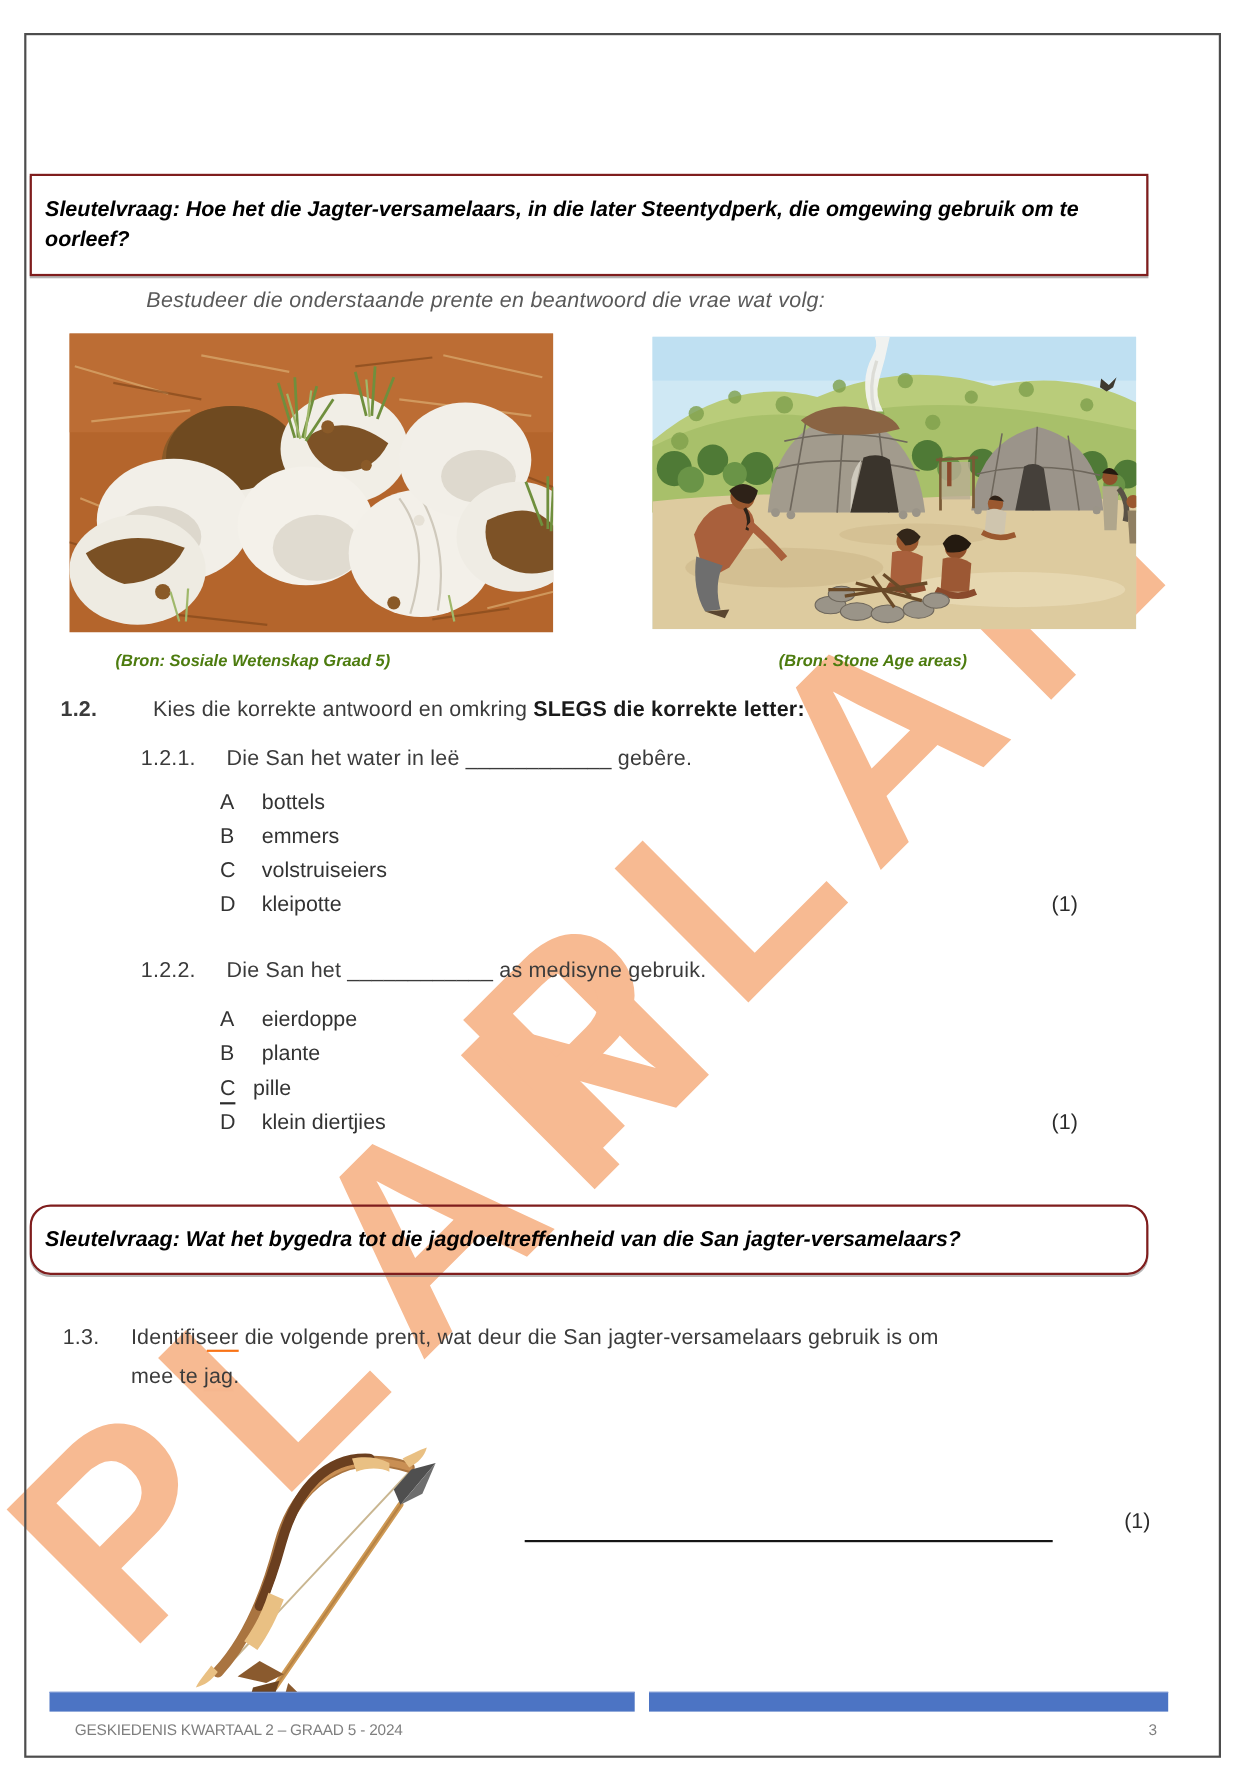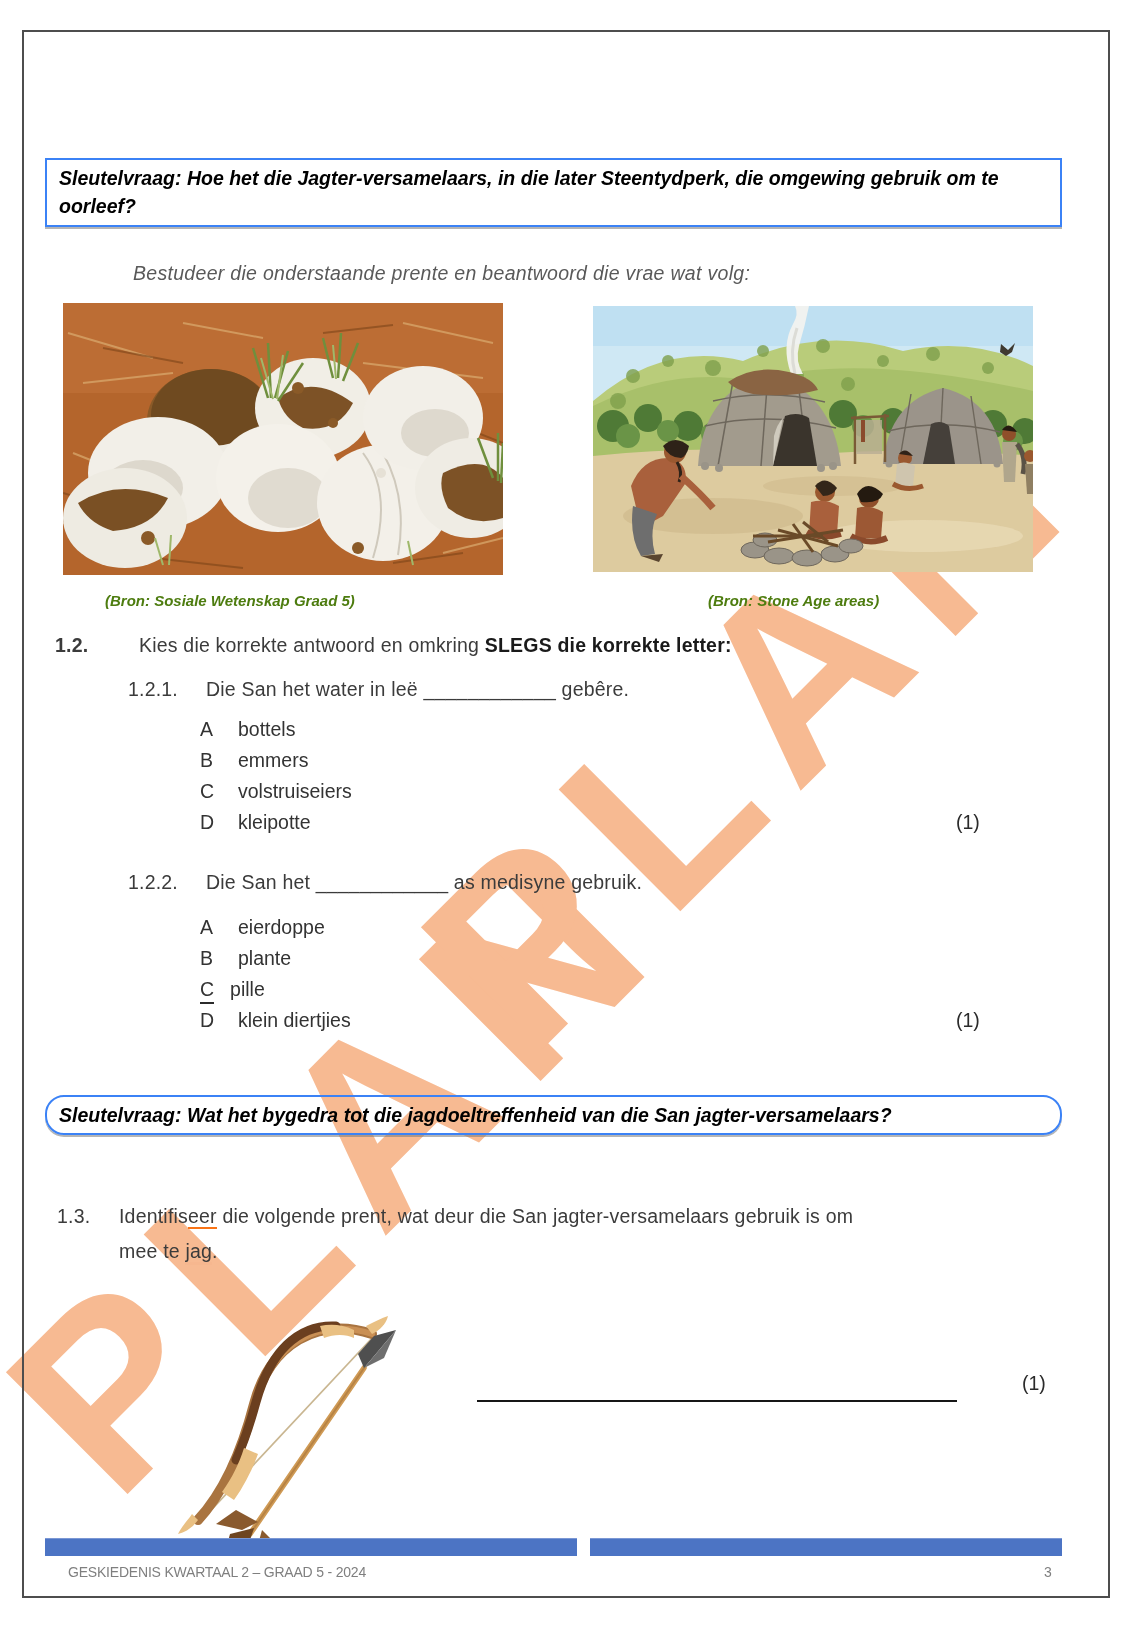--- a/index.html
+++ b/index.html
@@ -8,23 +8,23 @@
   .abs{position:absolute;}
   .z{z-index:1;}
   
   .frame{left:22px;top:30px;width:1084px;height:1564px;border:2px solid #4d4d4d;z-index:2;pointer-events:none;}
   
   .wm{z-index:0;font-weight:bold;font-size:250px;line-height:1;color:#f7ba92;
       letter-spacing:28px;white-space:nowrap;transform-origin:0 50%;user-select:none;}
   .wm1{left:55px;top:1320px;transform:rotate(-45deg);}
   .wm2{left:470px;top:875px;transform:rotate(-45deg);}
   
-  .keybox{left:45px;width:1017px;border:2px solid #3b82f6;box-shadow:0 2px 0 rgba(120,120,120,.55);
+  .keybox{left:27px;width:1017px;border:2px solid #7f1d1d;box-shadow:0 2px 0 rgba(120,120,120,.55);
           background:transparent;font-weight:bold;font-style:italic;font-size:19.5px;line-height:1.45;
-          color:#000;padding:4px 12px;box-sizing:border-box;}
+          color:#000;padding:16px 12px;box-sizing:border-box;}
   .kb1{top:158px;}
   .kb2{top:1095px;border-radius:19px;}
   .intro{left:133px;top:262px;font-size:19.5px;color:#595959;letter-spacing:.3px;font-style:italic;}
   figure{margin:0;}
   .caption{font-size:15px;font-weight:bold;font-style:italic;color:#4d7c0f;}
   .cap1{left:105px;top:592px;}
   .cap2{left:708px;top:592px;}
   
   .qline{font-size:19.5px;color:#3b3b3b;letter-spacing:.2px;}
   .qnum{display:inline-block;}

